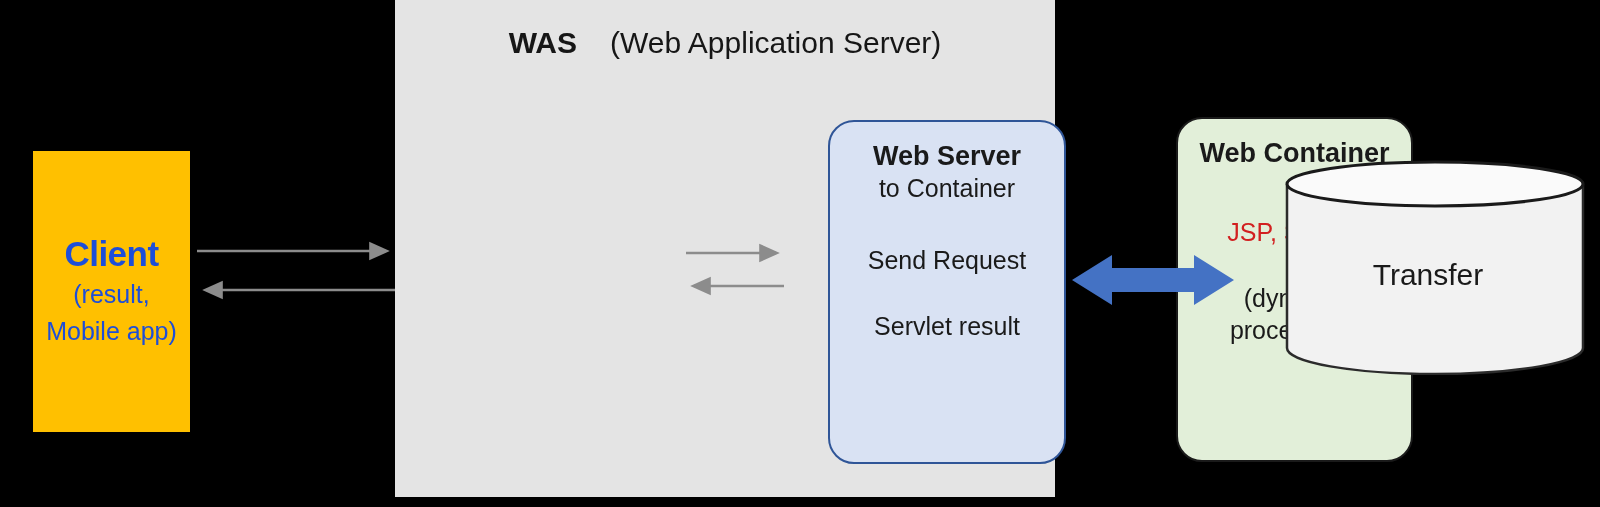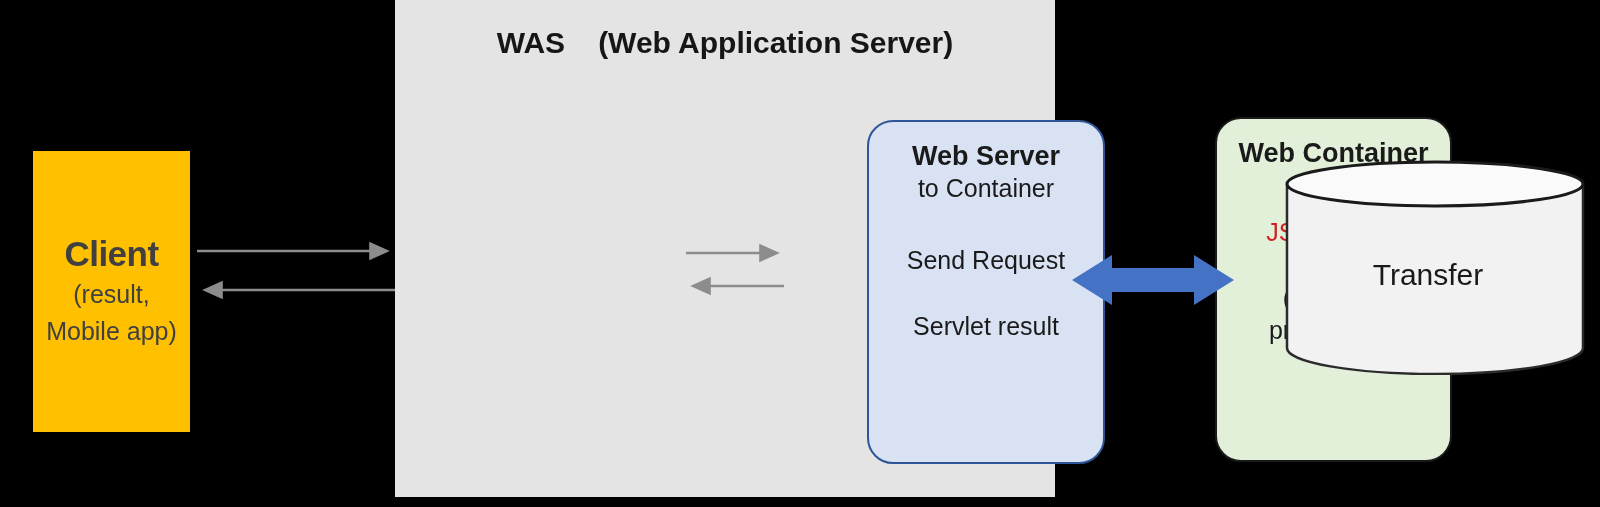--- a/index.html
+++ b/index.html
@@ -24,21 +24,21 @@
     position: absolute;
     left: 33px;
     top: 151px;
     width: 157px;
     height: 281px;
     background: #FFC000;
     display: flex;
     flex-direction: column;
     align-items: center;
     justify-content: center;
-    color: #404040;
+    color: #1d4ed8;
     text-align: center;
   }
   #client-box .title {
     font-size: 35px;
     font-weight: bold;
     line-height: 1.05;
     letter-spacing: -0.5px;
   }
   #client-box .sub {
     font-size: 25px;
@@ -60,30 +60,29 @@
     position: absolute;
     left: 0;
     top: 26px;
     width: 660px;
     text-align: center;
     color: #161616;
     font-size: 30px;
     white-space: nowrap;
   }
   #was-title .strong { font-weight: bold; }
-  #was-title .light  { font-weight: 700; margin-left: 33px; }
+  #was-title .light  { font-weight: 400; margin-left: 33px; }
 
   
   .inner-box {
     position: absolute;
     border-radius: 26px;
     box-sizing: border-box;
     text-align: center;
     color: #1a1a1a;
-    margin-left: 39px;
   }
   #web-server-box {
     left: 433px;
     top: 120px;
     width: 238px;
     height: 344px;
     background: #D9E2F3;
     border: 2px solid #2F5597;
   }
   #web-container-box {

